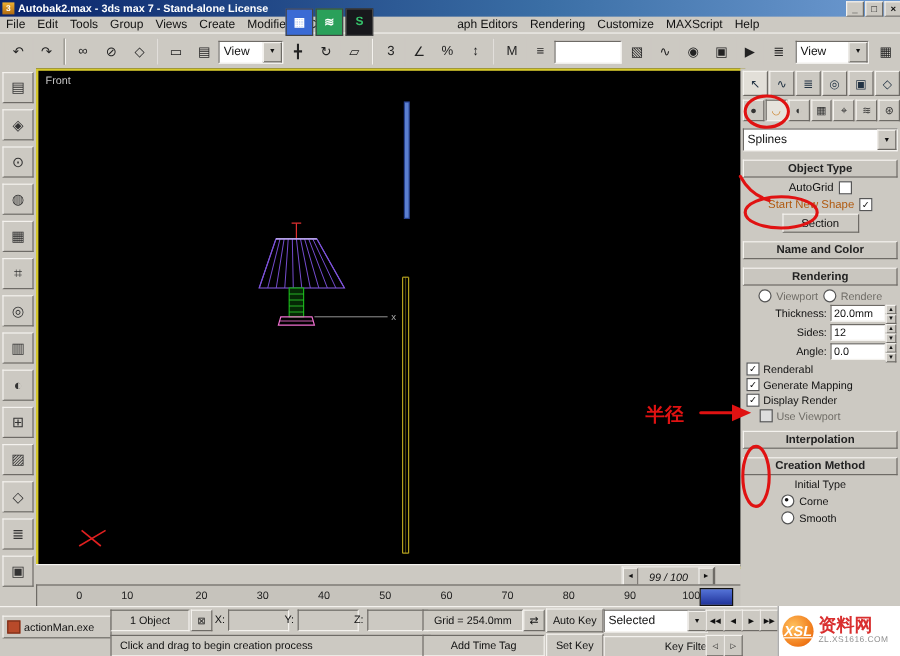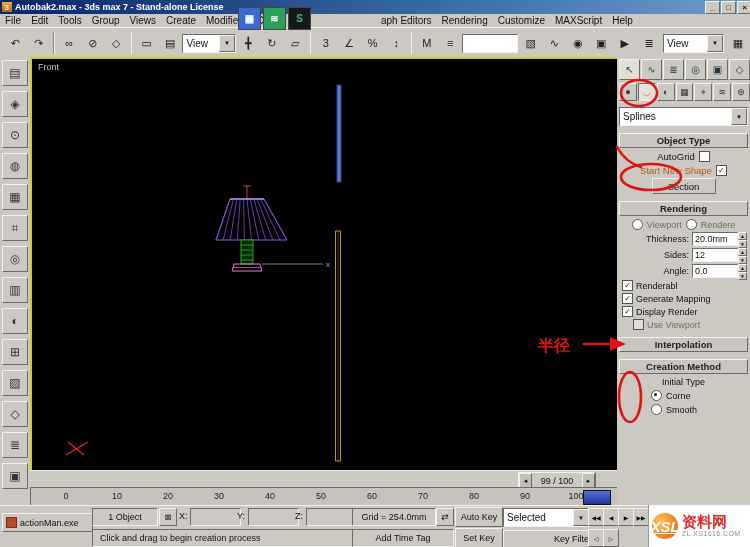--- a/index.html
+++ b/index.html
@@ -28,21 +28,21 @@
   .dd-btn i{font-style:normal;font-size:6px;line-height:6px;}
   .tb-field{width:50px;height:17px;font-size:10px;border:1px solid;border-color:#6e6b66 #f4f2ee #f4f2ee #6e6b66;background:#fff;padding:0 2px;font-family:"Liberation Sans",sans-serif;}
   .tb-right{margin-left:auto;display:flex;align-items:center;gap:2px;padding-right:4px;}
   
   .left-toolbar{position:absolute;left:0;top:57px;width:30px;height:448px;background:#ccc9c2;display:flex;flex-direction:column;align-items:center;padding-top:3px;}
   .ltbtn{width:24px;height:24px;margin-bottom:5px;display:flex;align-items:center;justify-content:center;font-size:12px;color:#333;}
   
   .viewport{position:absolute;left:30px;top:57px;width:587px;height:413px;background:#000;border:2px solid #d5c82e;}
   .vp-label{position:absolute;left:6px;top:3px;color:#c4c4c4;font-size:9px;z-index:2;}
   
-  .timeslider{position:absolute;left:30px;top:470px;width:587px;height:17px;background:#ccc9c2;border-top:1px solid #f4f2ee;}
+  .timeslider{position:absolute;left:30px;top:470px;width:587px;height:17px;background:#ccc9c2;border-top:1px solid #f4f2ee;font-style:italic;}
   .ts-btn{position:absolute;left:488px;top:1px;width:76px;height:15px;display:flex;align-items:stretch;font-size:9px;}
   .ts-btn .arr{width:11px;display:flex;align-items:center;justify-content:center;font-size:6px;background:#c2bfb8;}
   .ts-btn .disp{flex:1;display:flex;align-items:center;justify-content:center;background:#ccc9c2;}
   .trackbar{position:absolute;left:30px;top:487px;width:587px;height:18px;background:#c6c3bc;border:1px solid;border-color:#6e6b66 #f4f2ee #f4f2ee #6e6b66;}
   .tick{position:absolute;top:3px;transform:translateX(-50%);font-size:9px;color:#222;}
   .track-sel{position:absolute;left:552px;top:2px;width:26px;height:13px;background:linear-gradient(#5574d8,#20339a);border:1px solid #111;}
   
   .cpanel{position:absolute;left:617px;top:57px;width:133px;height:448px;background:#ccc9c2;padding-right:7px;}
   .cp-tabs{display:flex;gap:1px;margin:2px 0 0 2px;}
   .cp-tab{width:19px;height:19px;display:flex;align-items:center;justify-content:center;font-size:10px;color:#234;}
@@ -74,21 +74,21 @@
   
   .statusbar{position:absolute;left:0;top:505px;width:750px;height:42px;background:#ccc9c2;border-top:1px solid #f4f2ee;}
   .sb{position:absolute;display:flex;align-items:center;font-size:9px;}
   .sb.sunken,.sb.raised{justify-content:center;}
   .sb.left{justify-content:flex-start;padding-left:7px;}
   .pbtn{position:absolute;width:14px;height:16px;display:flex;align-items:center;justify-content:center;font-size:6px;}
   .taskbar-item{position:absolute;left:2px;top:7px;width:86px;height:17px;display:flex;align-items:center;gap:3px;padding-left:3px;font-size:9px;}
   .tb-ic{width:9px;height:9px;background:#b84a2a;border:1px solid #7a2f1a;}
   
   .watermark{position:absolute;left:648px;top:505px;width:102px;height:42px;background:#fff;border-left:1px solid #999;display:flex;align-items:center;gap:4px;padding-left:3px;z-index:6;}
-  .wm-logo{width:26px;height:26px;border-radius:50%;background:radial-gradient(circle at 35% 35%,#ffc25e,#f07818 70%,#d85a08);display:flex;align-items:center;justify-content:center;color:#fff;font-style:italic;font-weight:bold;font-size:15px;flex:0 0 auto;text-decoration:underline;}
+  .wm-logo{width:26px;height:26px;border-radius:50%;background:radial-gradient(circle at 35% 35%,#ffc25e,#f07818 70%,#d85a08);display:flex;align-items:center;justify-content:center;color:#fff;font-style:italic;font-weight:bold;font-size:12px;flex:0 0 auto;text-decoration:underline;}
   .wm-col{display:flex;flex-direction:column;line-height:1.05;}
   .wm-site{color:#d92f2f;font-weight:bold;font-size:15px;}
   .wm-url{color:#8f8f8f;font-size:7px;letter-spacing:.4px;}
   .ann{position:absolute;left:0;top:0;z-index:30;pointer-events:none;}
 </style>
 </head>
 <body>
 
 <div id="root">
 
@@ -227,21 +227,21 @@
     <div class="ts-btn raised">
       <span class="arr raised">◄</span>
       <span class="disp">99 / 100</span>
       <span class="arr raised">►</span>
     </div>
   </div>
 
   <div class="trackbar">
     <span class="track-sel"></span>
     <span class="tick" style="left:35px;">0</span>
-    <span class="tick" style="left:86px;text-align:center;">10</span>
+    <span class="tick" style="left:75px;text-align:center;">10</span>
     <span class="tick" style="left:137px;">20</span>
     <span class="tick" style="left:188px;">30</span>
     <span class="tick" style="left:239px;">40</span>
     <span class="tick" style="left:290px;">50</span>
     <span class="tick" style="left:341px;">60</span>
     <span class="tick" style="left:392px;">70</span>
     <span class="tick" style="left:443px;">80</span>
     <span class="tick" style="left:494px;">90</span>
     <span class="tick" style="left:545px;">100</span>
   </div>
@@ -279,20 +279,21 @@
     <div class="cprow" style="color:#b05a10;">
       <span>Start New Shape</span>
       <span class="cb">
           <i>✓</i>
         </span>
     </div>
     <div class="section-row">
       <span class="otbtn raised">Section</span>
     </div>
 
+    <div class="rollout raised">Name and Color</div>
 
     <div class="rollout raised">Rendering</div>
     <div class="cprow muted" style="font-size:9px;">
       <span class="radio"></span>
       <span>Viewport</span>
       <span class="radio"></span>
       <span>Rendere</span>
     </div>
     <div class="prow">
       <span class="plabel">Thickness:</span>

